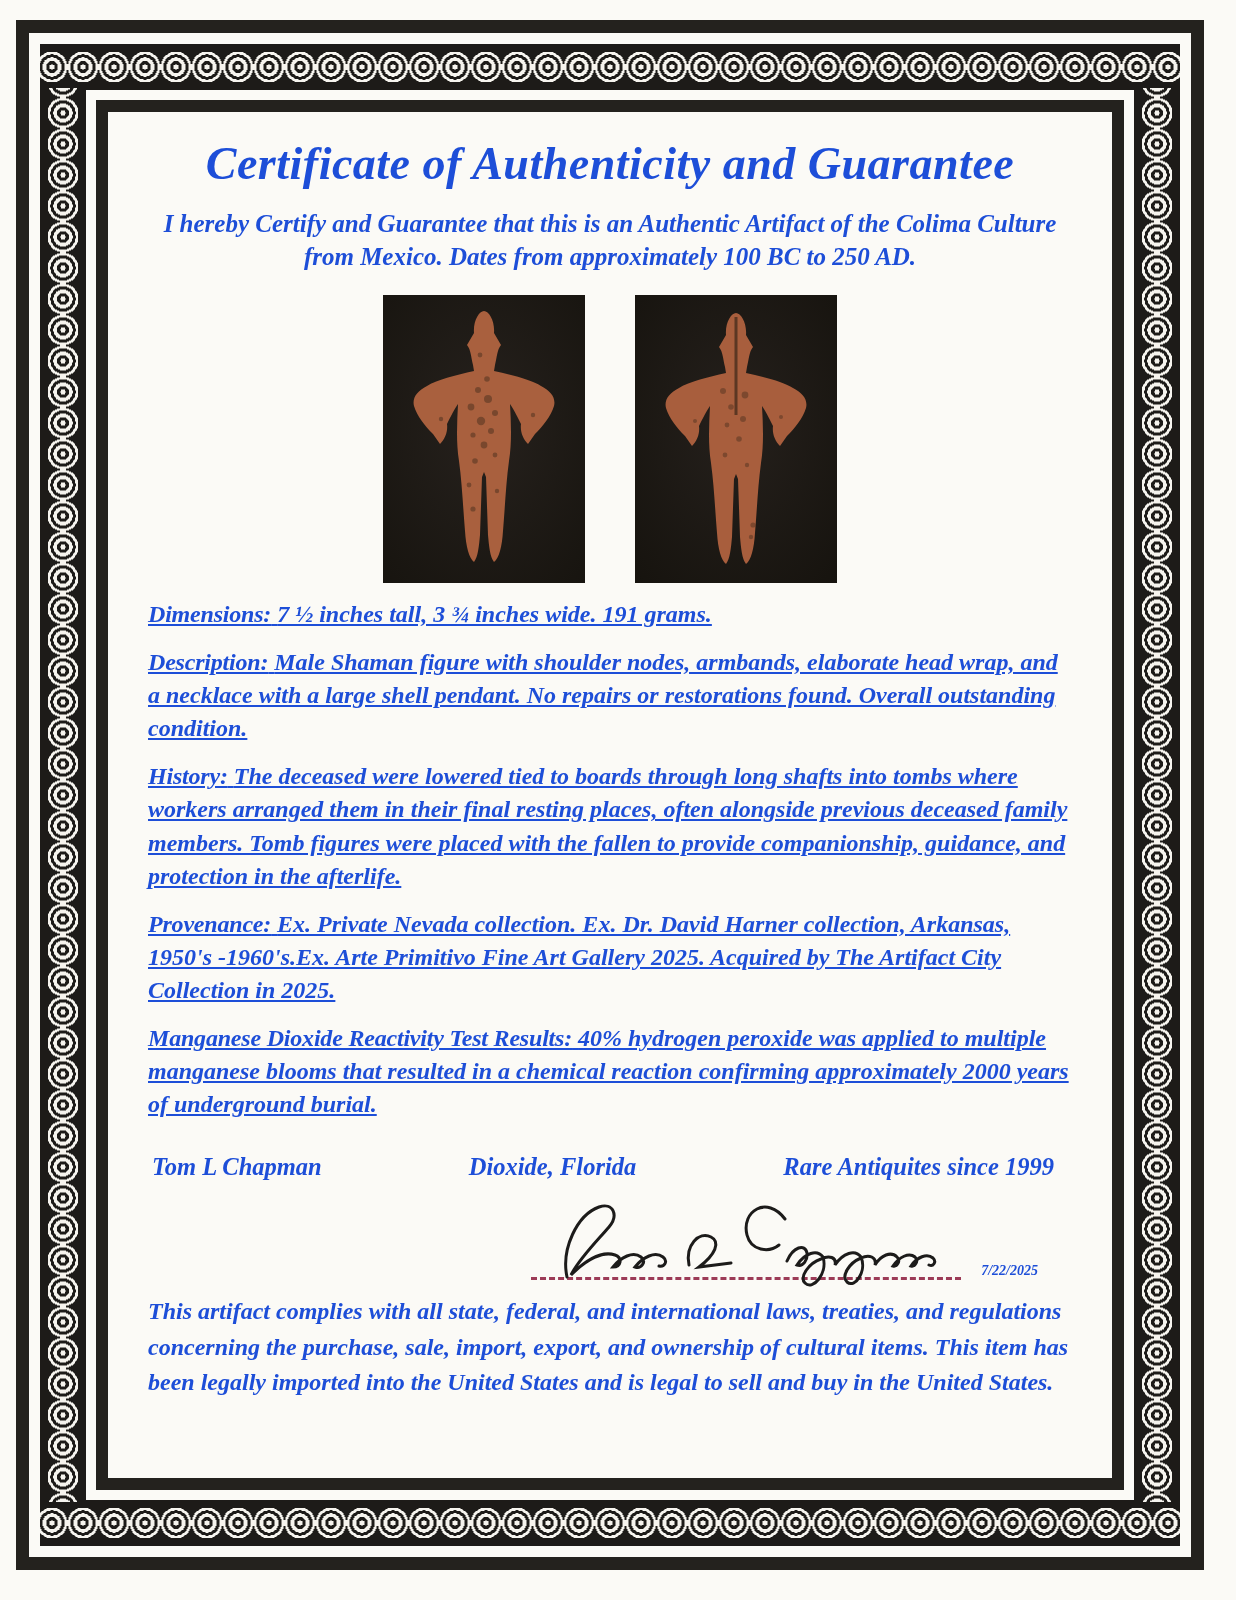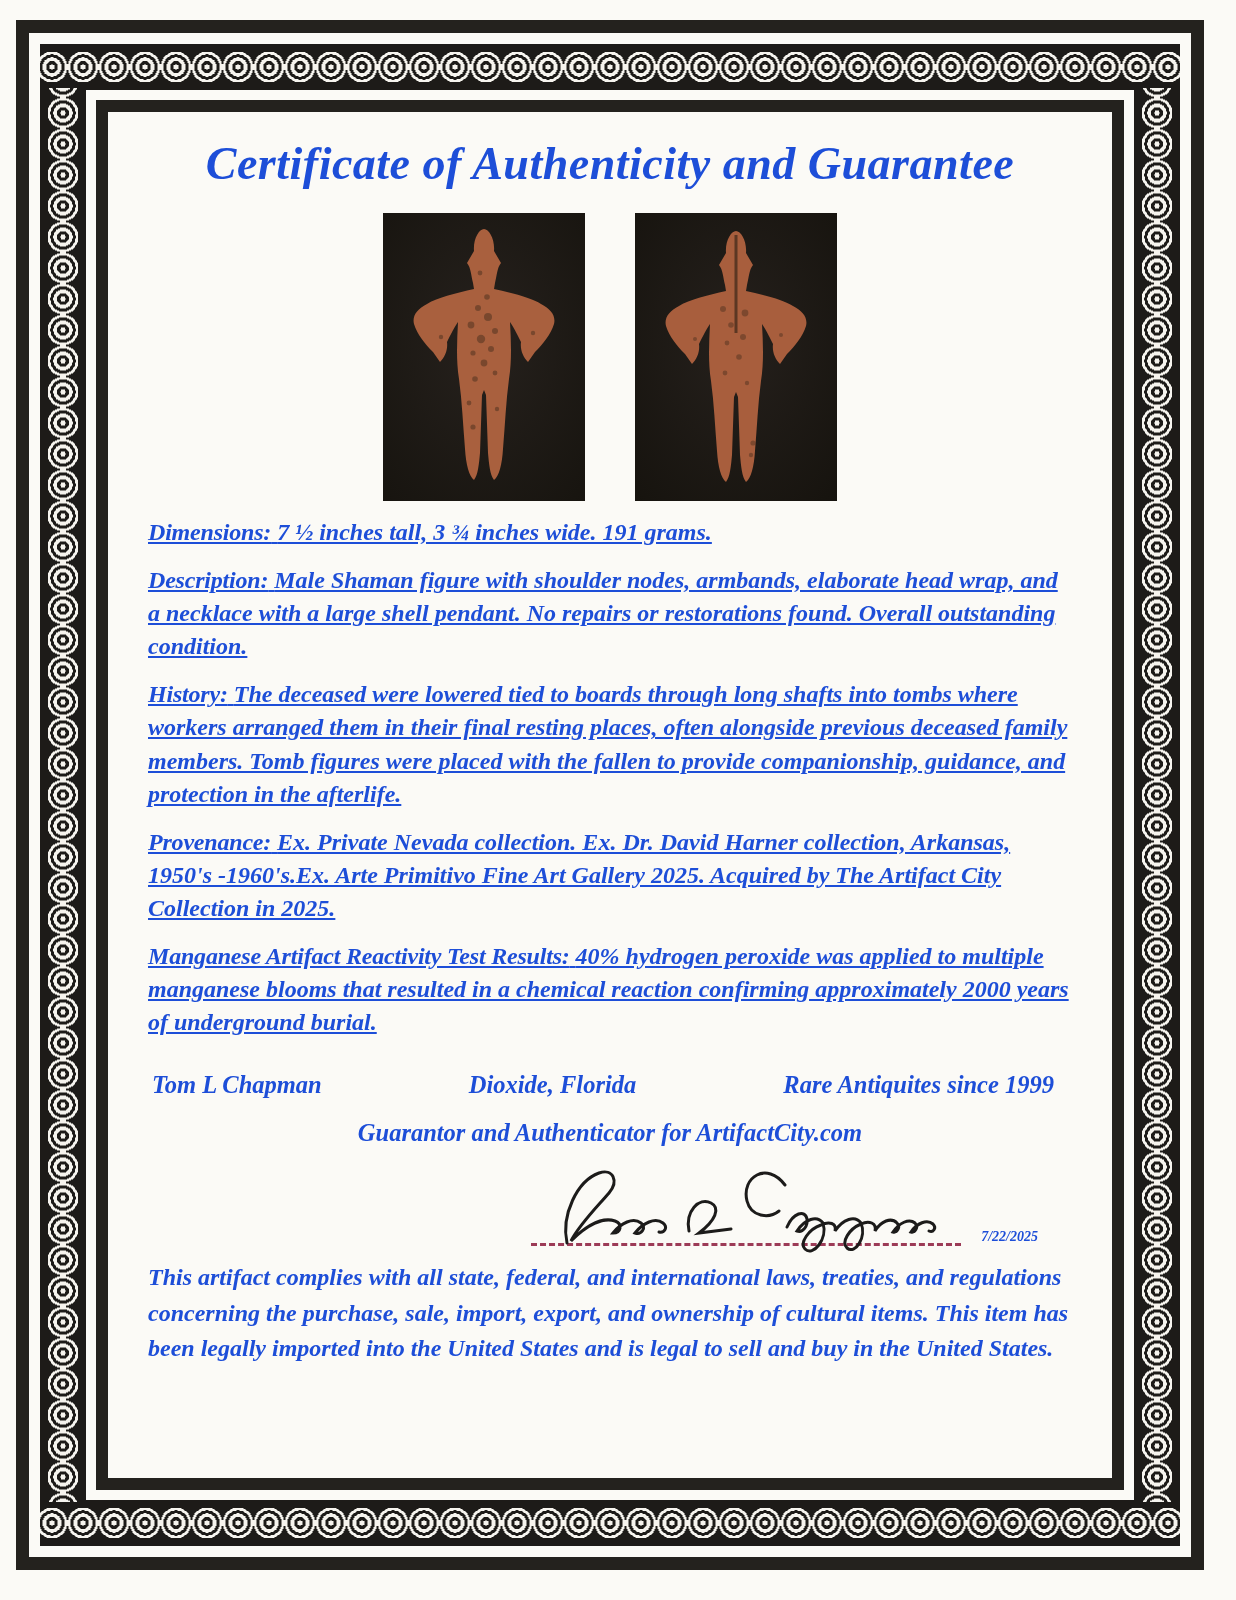--- a/index.html
+++ b/index.html
@@ -78,20 +78,21 @@
       <div class="strip strip-top"></div>
       <div class="strip strip-bottom"></div>
       <div class="strip strip-left"></div>
       <div class="strip strip-right"></div>
       <div class="inner-paper">
         <div class="frame-inner">
           <div class="content">
 
             <div class="title">Certificate of Authenticity and Guarantee</div>
 
+            <div class="statement">I hereby Certify and Guarantee that this is an Authentic Artifact of the Colima Culture from Mexico. Dates from approximately 100 BC to 250 AD.</div>
 
             <div class="photos">
               <svg class="photo" viewBox="0 0 202 288" xmlns="http://www.w3.org/2000/svg">
                 <defs>
                   <radialGradient id="bg1" cx="50%" cy="45%" r="75%">
                     <stop offset="0%" stop-color="#26211d"></stop>
                     <stop offset="100%" stop-color="#17140f"></stop>
                   </radialGradient>
                 </defs>
                 <rect width="202" height="288" fill="url(#bg1)"></rect>
@@ -162,29 +163,28 @@
             </div>
 
             <div class="section"><span class="lbl">Dimensions:</span> <span>7 ½ inches tall, 3 ¾ inches wide. 191 grams.</span></div>
 
             <div class="section"><span class="lbl">Description:</span> <span>Male Shaman figure with shoulder nodes, armbands, elaborate head wrap, and a necklace with a large shell pendant. No repairs or restorations found. Overall outstanding condition.</span></div>
 
             <div class="section"><span class="lbl">History:</span> <span>The deceased were lowered tied to boards through long shafts into tombs where workers arranged them in their final resting places, often alongside previous deceased family members. Tomb figures were placed with the fallen to provide companionship, guidance, and protection in the afterlife.</span></div>
 
             <div class="section"><span class="lbl">Provenance:</span> <span>Ex. Private Nevada collection. Ex. Dr. David Harner collection, Arkansas, 1950's -1960's.Ex. Arte Primitivo Fine Art Gallery 2025. Acquired by The Artifact City Collection in 2025.</span></div>
 
-            <div class="section"><span class="lbl">Manganese Artifact Reactivity Test Results:</span> <span>40% hydrogen peroxide was applied to multiple manganese blooms that resulted in a chemical reaction confirming approximately 2000 years of underground burial.</span></div>
+            <div class="section"><span class="lbl">Manganese Dioxide Reactivity Test Results:</span> <span>40% hydrogen peroxide was applied to multiple manganese blooms that resulted in a chemical reaction confirming approximately 2000 years of underground burial.</span></div>
 
             <div class="signatory">
               <span>Tom L Chapman</span>
               <span>Dioxide, Florida</span>
               <span>Rare Antiquites since 1999</span>
             </div>
 
-            <div class="guarantor">Guarantor and Authenticator for ArtifactCity.com</div>
 
             <div class="sig-row">
               <div class="sig-block">
                 <svg width="410" height="104" viewBox="0 0 410 104" role="img" aria-label="Tom L Chapman">
                   <g fill="none" stroke="#1c1b1a" stroke-width="3" stroke-linecap="round">
                     <path d="M30 88 C24 60 40 26 62 18 C76 13 82 26 72 38 C60 52 42 70 34 86
                              C50 70 66 62 78 66 C86 69 84 78 76 78 C84 68 96 62 104 68
                              C110 73 104 80 98 78 C106 68 118 62 126 68 C131 72 128 78 122 77"></path>
                     <path d="M152 76 C148 56 162 42 174 48 C184 53 178 66 162 78 L194 74"></path>
                     <path d="M248 30 C230 6 204 22 210 46 C214 62 232 64 242 56"></path>

